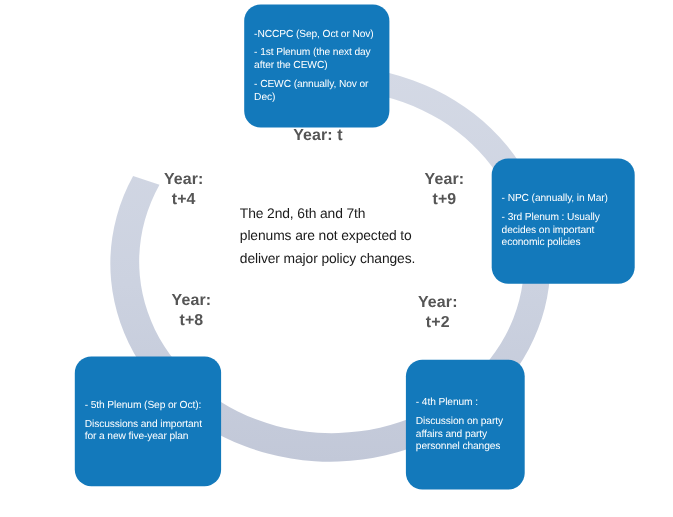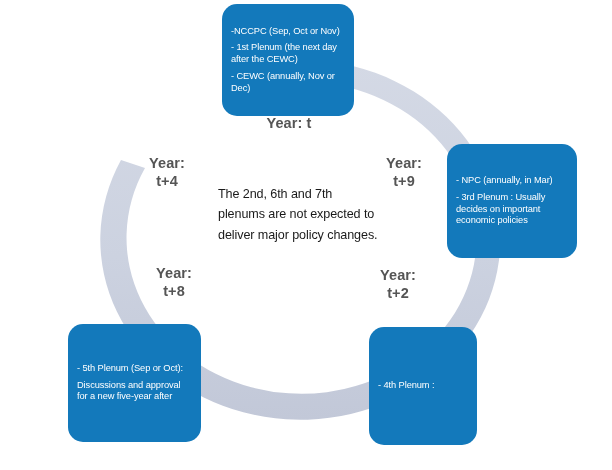--- a/index.html
+++ b/index.html
@@ -111,29 +111,30 @@
     <p>- NPC (annually,  in  Mar)</p>
     <p>- 3rd Plenum  : Usually decides on important economic policies</p>
   </div>
   <div class="year-label" id="year-t1">
     <div>Year:</div>
     <div>t+9</div>
   </div>
 
   <div class="node-box" id="box-t2">
     <p>- 4th Plenum :</p>
+    <p>Discussion on party affairs  and party personnel changes</p>
   </div>
   <div class="year-label" id="year-t2">
     <div>Year:</div>
     <div>t+2</div>
   </div>
 
   <div class="node-box" id="box-t3">
     <p>- 5th Plenum (Sep or Oct):</p>
-    <p>Discussions and approval for  a new five-year after</p>
+    <p>Discussions and important for  a new five-year plan</p>
   </div>
   <div class="year-label" id="year-t3">
     <div>Year:</div>
     <div>t+8</div>
   </div>
 
   <div class="year-label" id="year-t4">
     <div>Year:</div>
     <div>t+4</div>
   </div>

